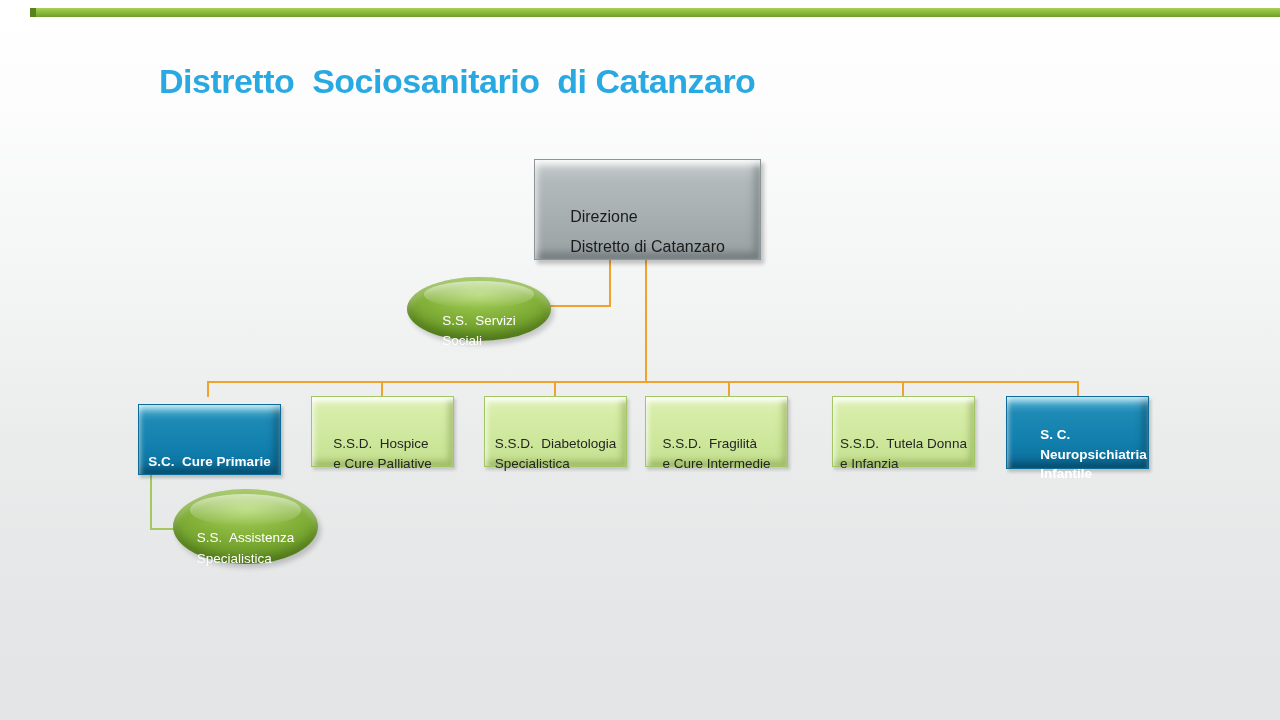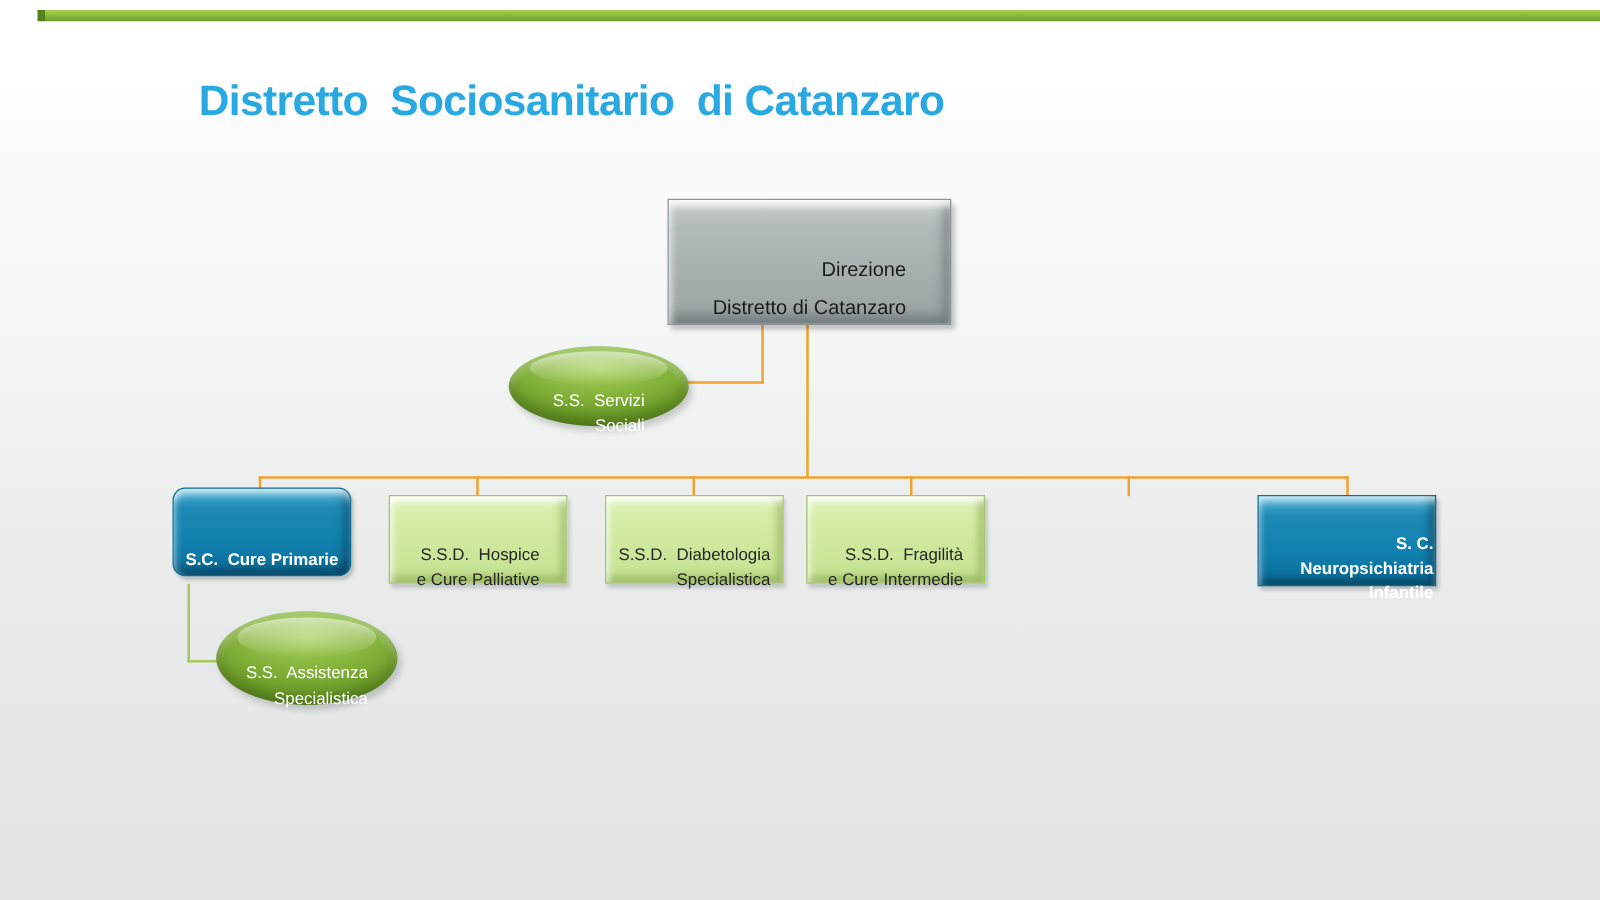--- a/index.html
+++ b/index.html
@@ -11,21 +11,21 @@
   .top-bar{
     position:absolute; left:30px; top:8px; width:1250px; height:9px;
     background:linear-gradient(180deg,#a9d054 0%,#8cbc3d 45%,#6e9e2a 100%);
     border-left:6px solid #55821e;
   }
   .title{
     position:absolute; left:159px; top:62px; margin:0;
     font-size:34px; font-weight:bold; letter-spacing:-0.5px;
     color:#29a9e1; white-space:pre;
   }
-  .lbl{ white-space:pre; text-align:right;margin-top:44px; }
+  .lbl{ white-space:pre; text-align:left;margin-top:44px; }
   .box{
     position:absolute; display:flex; align-items:center; justify-content:center;
     box-sizing:border-box;
   }
   .box-gray{
     background:linear-gradient(180deg,#c9cfd0 0%,#b2b9bb 22%,#a7aeb0 60%,#9aa1a3 100%);
     border:1px solid #8e9598;
     box-shadow:inset 0 7px 6px -2px rgba(255,255,255,.85), inset 6px 0 6px -3px rgba(255,255,255,.5),
                inset -7px -8px 9px -2px rgba(60,70,75,.45), 3px 4px 4px rgba(0,0,0,.22);
     color:#1b1b1b; font-size:16px; line-height:1.85;
@@ -82,39 +82,43 @@
   <div class="conn conn-orange" style="left:609px; top:260px; width:2px;  height:47px;"></div>
   <div class="conn conn-orange" style="left:549px; top:305px; width:62px; height:2px;"></div>
   <div class="conn conn-green" style="left:150px; top:467px; width:2px; height:63px;"></div>
   <div class="conn conn-green" style="left:150px; top:528px; width:28px; height:2px;"></div>
 
   <div class="box box-gray" style="left:534px; top:159px; width:227px; height:101px;">
     <div class="lbl">Direzione
 Distretto di Catanzaro</div>
   </div>
 
-  <div class="box box-blue" style="left:138px; top:390px; width:143px; height:71px;border-radius:10px;">
+  <div class="box box-blue" style="left:138px; top:404px; width:143px; height:71px;">
     <div class="lbl">S.C.  Cure Primarie</div>
   </div>
 
   <div class="box box-green" style="left:311px; top:396px; width:143px; height:71px;">
     <div class="lbl">S.S.D.  Hospice
 e Cure Palliative</div>
   </div>
 
   <div class="box box-green" style="left:484px; top:396px; width:143px; height:71px;">
     <div class="lbl">S.S.D.  Diabetologia
 Specialistica</div>
   </div>
 
   <div class="box box-green" style="left:645px; top:396px; width:143px; height:71px;">
     <div class="lbl">S.S.D.  Fragilità
 e Cure Intermedie</div>
   </div>
 
+  <div class="box box-green" style="left:832px; top:396px; width:143px; height:71px;">
+    <div class="lbl">S.S.D.  Tutela Donna
+e Infanzia</div>
+  </div>
 
   <div class="box box-blue" style="left:1006px; top:396px; width:143px; height:73px;padding-left:32px;">
     <div class="lbl">S. C.
 Neuropsichiatria
 Infantile</div>
   </div>
 
   <div class="ellipse" style="left:173px; top:489px; width:145px; height:75px;">
     <div class="lbl" style="position:relative;">S.S.  Assistenza
 Specialistica</div>

